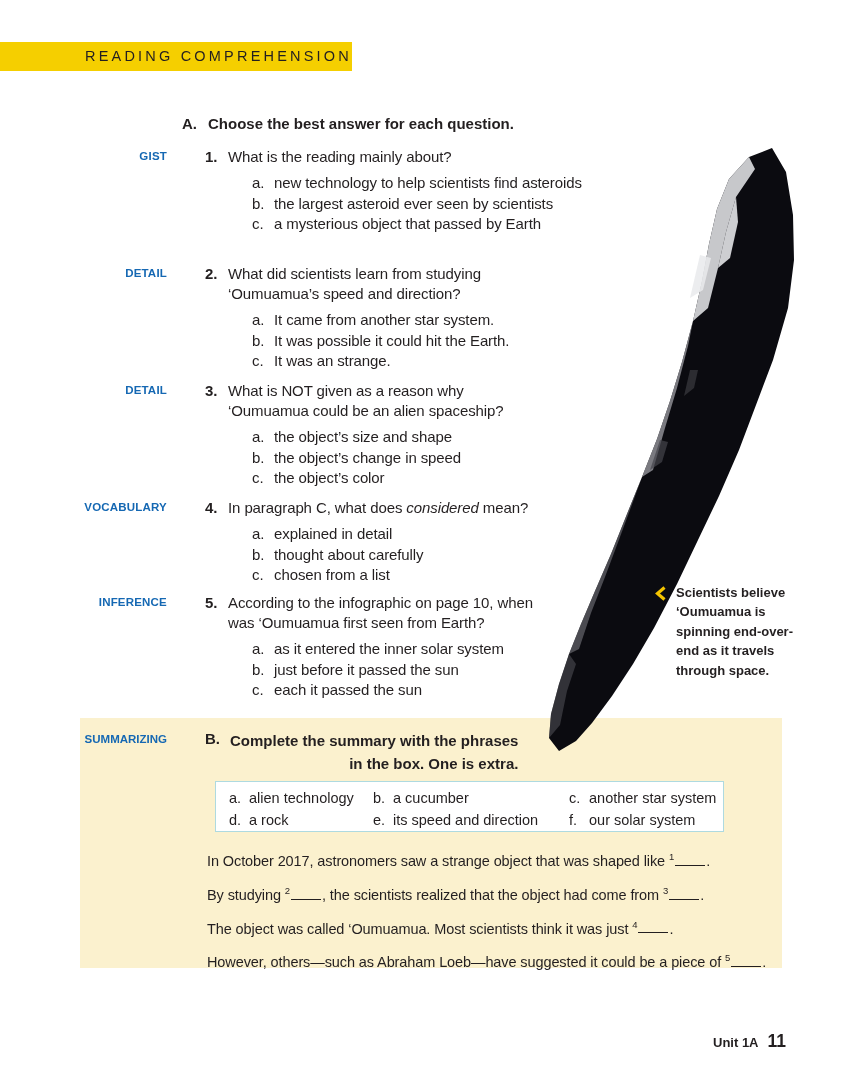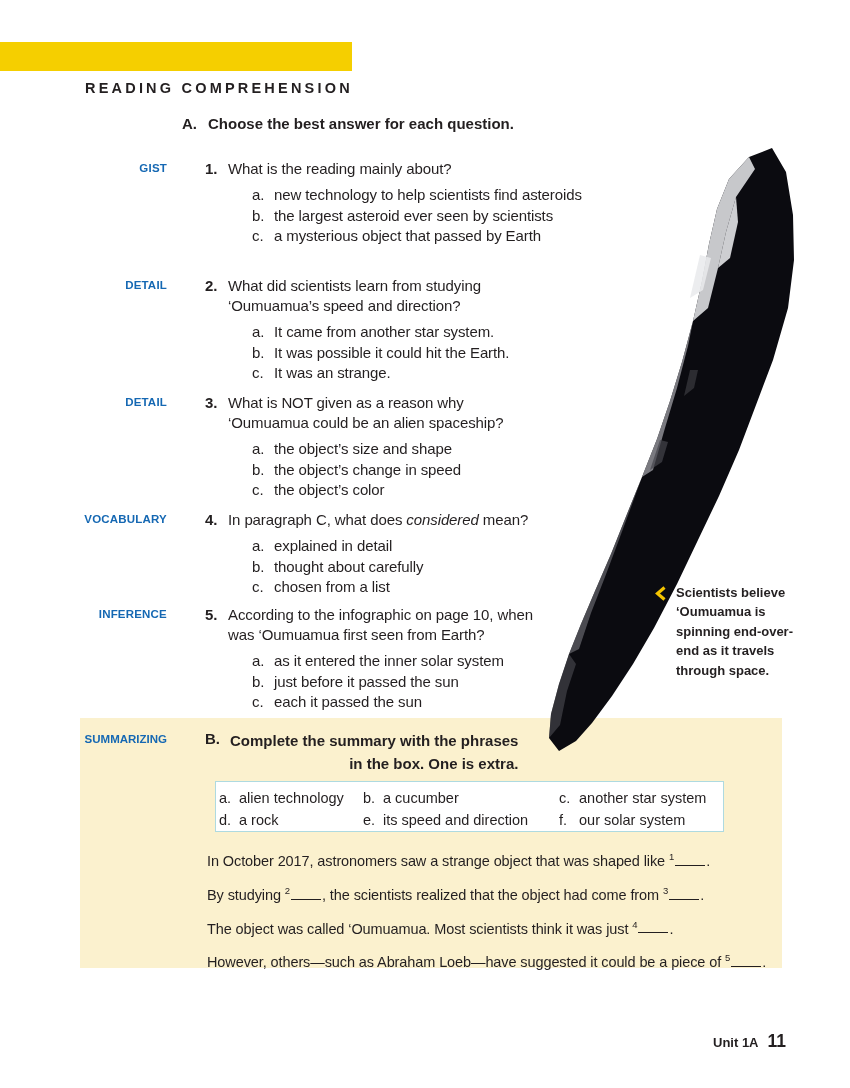--- a/index.html
+++ b/index.html
@@ -3,48 +3,48 @@
 <meta charset="utf-8">
 <style>
   html,body{margin:0;padding:0;background:#ffffff;}
   #page{
     position:relative;width:850px;height:1088px;background:#ffffff;
     font-family:"Liberation Sans",sans-serif;color:var(--text,#231F20);
     overflow:hidden;
   }
   
   .banner{position:absolute;left:0;top:42px;width:352px;height:29px;background:var(--banner_yellow,#F5CF00);}
-  .banner-title{position:absolute;left:85px;top:0;line-height:29px;font-weight:bold;font-size:14.5px;letter-spacing:3.2px;white-space:nowrap;margin-top:32px;}
+  .banner-title{position:absolute;left:85px;top:0;line-height:29px;font-weight:normal;font-size:14.5px;letter-spacing:3.2px;white-space:nowrap;}
   
   .secA-letter{position:absolute;left:182px;top:115px;font-weight:bold;font-size:15px;}
   .secA-title{position:absolute;left:208px;top:115px;font-weight:bold;font-size:15px;white-space:nowrap;}
   
   #questions{position:absolute;left:0;top:0;width:850px;height:720px;}
-  .question{position:absolute;left:0;width:620px;margin-top:12px;}
+  .question{position:absolute;left:0;width:620px;}
   .qtag{position:absolute;left:0;top:3px;width:167px;text-align:right;color:var(--label_blue,#1568B3);font-weight:bold;font-size:11.5px;letter-spacing:.2px;}
   .qnum{position:absolute;left:205px;top:0;font-weight:bold;font-size:15px;line-height:20px;}
   .qtext{margin-left:228px;width:310px;font-size:15px;line-height:20px;letter-spacing:-0.1px;}
   .qoptions{margin-left:252px;margin-top:6px;width:342px;}
   .opt{font-size:15px;line-height:20.5px;padding-left:22px;text-indent:-22px;letter-spacing:-0.1px;}
   .opt-letter{display:inline-block;width:22px;text-indent:0;}
   
   .rock{position:absolute;left:540px;top:140px;z-index:3;}
   
   .caption-arrow{position:absolute;left:655px;top:586px;z-index:4;}
   .caption{position:absolute;left:676px;top:583px;width:132px;font-weight:bold;font-size:13px;line-height:19.4px;z-index:4;}
   
   .panel{position:absolute;left:80px;top:718px;width:702px;height:250px;background:var(--summary_bg,#FBF1CE);z-index:1;}
   .secB-tag{position:absolute;left:0;top:733px;width:167px;text-align:right;color:var(--label_blue,#1568B3);font-weight:bold;font-size:11.5px;z-index:2;}
   .secB-letter{position:absolute;left:205px;top:730px;font-weight:bold;font-size:15px;z-index:2;}
   .secB-title{position:absolute;left:230px;top:730px;font-weight:bold;font-size:15px;line-height:22.5px;z-index:2;text-align:right;}
   .phrase-box{
     position:absolute;left:215px;top:781px;width:509px;height:51px;box-sizing:border-box;
     background:#ffffff;border:1.5px solid var(--box_border,#AEDAE0);
     display:grid;grid-template-columns:144px 196px 160px;grid-auto-rows:22px;
-    padding:5px 0 0 3px;align-items:center;font-size:14.5px;z-index:2;
+    padding:5px 0 0 13px;align-items:center;font-size:14.5px;z-index:2;
   }
   .phrase-item{white-space:nowrap;}
   .phrase-letter{display:inline-block;width:20px;}
   .summary{position:absolute;left:207px;top:848px;z-index:2;}
   .sline{font-size:14.5px;line-height:18px;margin-bottom:12px;white-space:nowrap;letter-spacing:-0.1px;}
   .sline sup{font-size:9.5px;}
   .blank{display:inline-block;width:30px;height:3px;border-bottom:1.3px solid var(--text,#231F20);margin:0 1px;}
   
   .footer{position:absolute;left:713px;top:1031px;display:flex;align-items:baseline;gap:9px;z-index:2;}
   .footer-unit{font-weight:bold;font-size:13px;}

